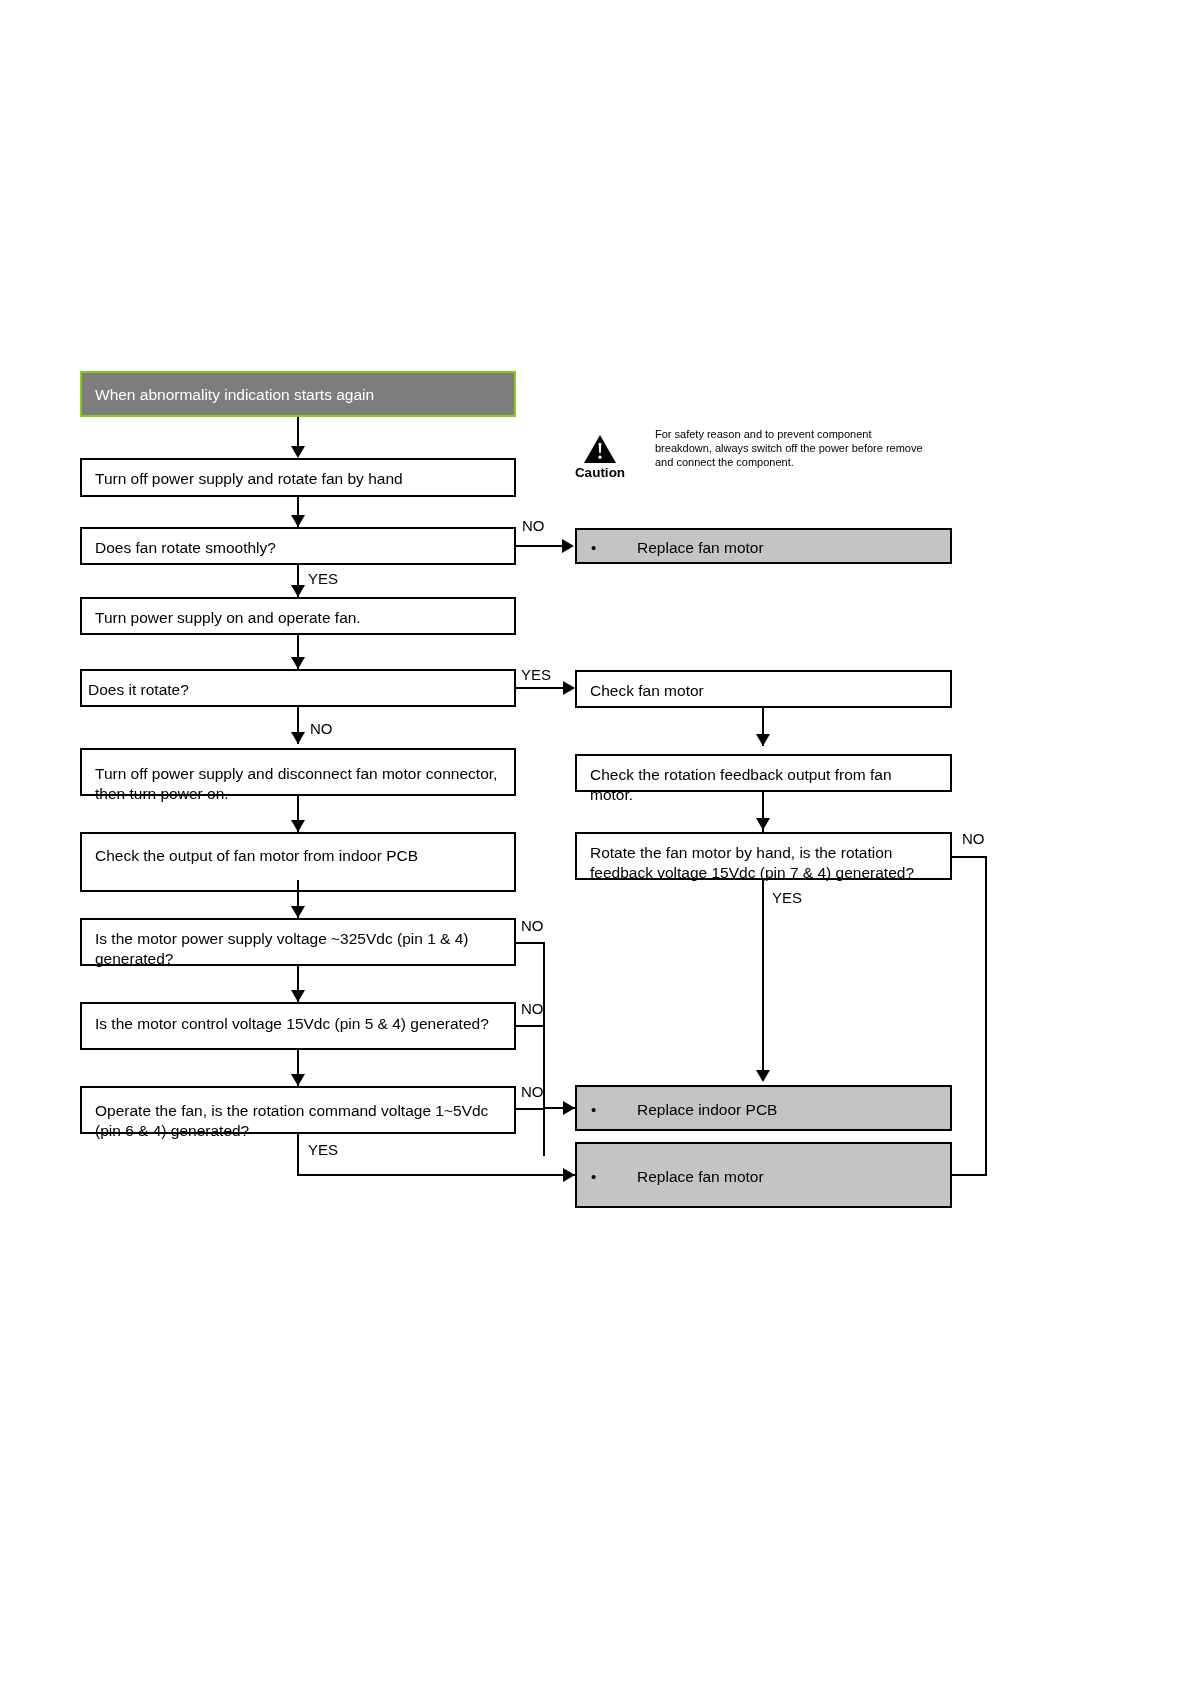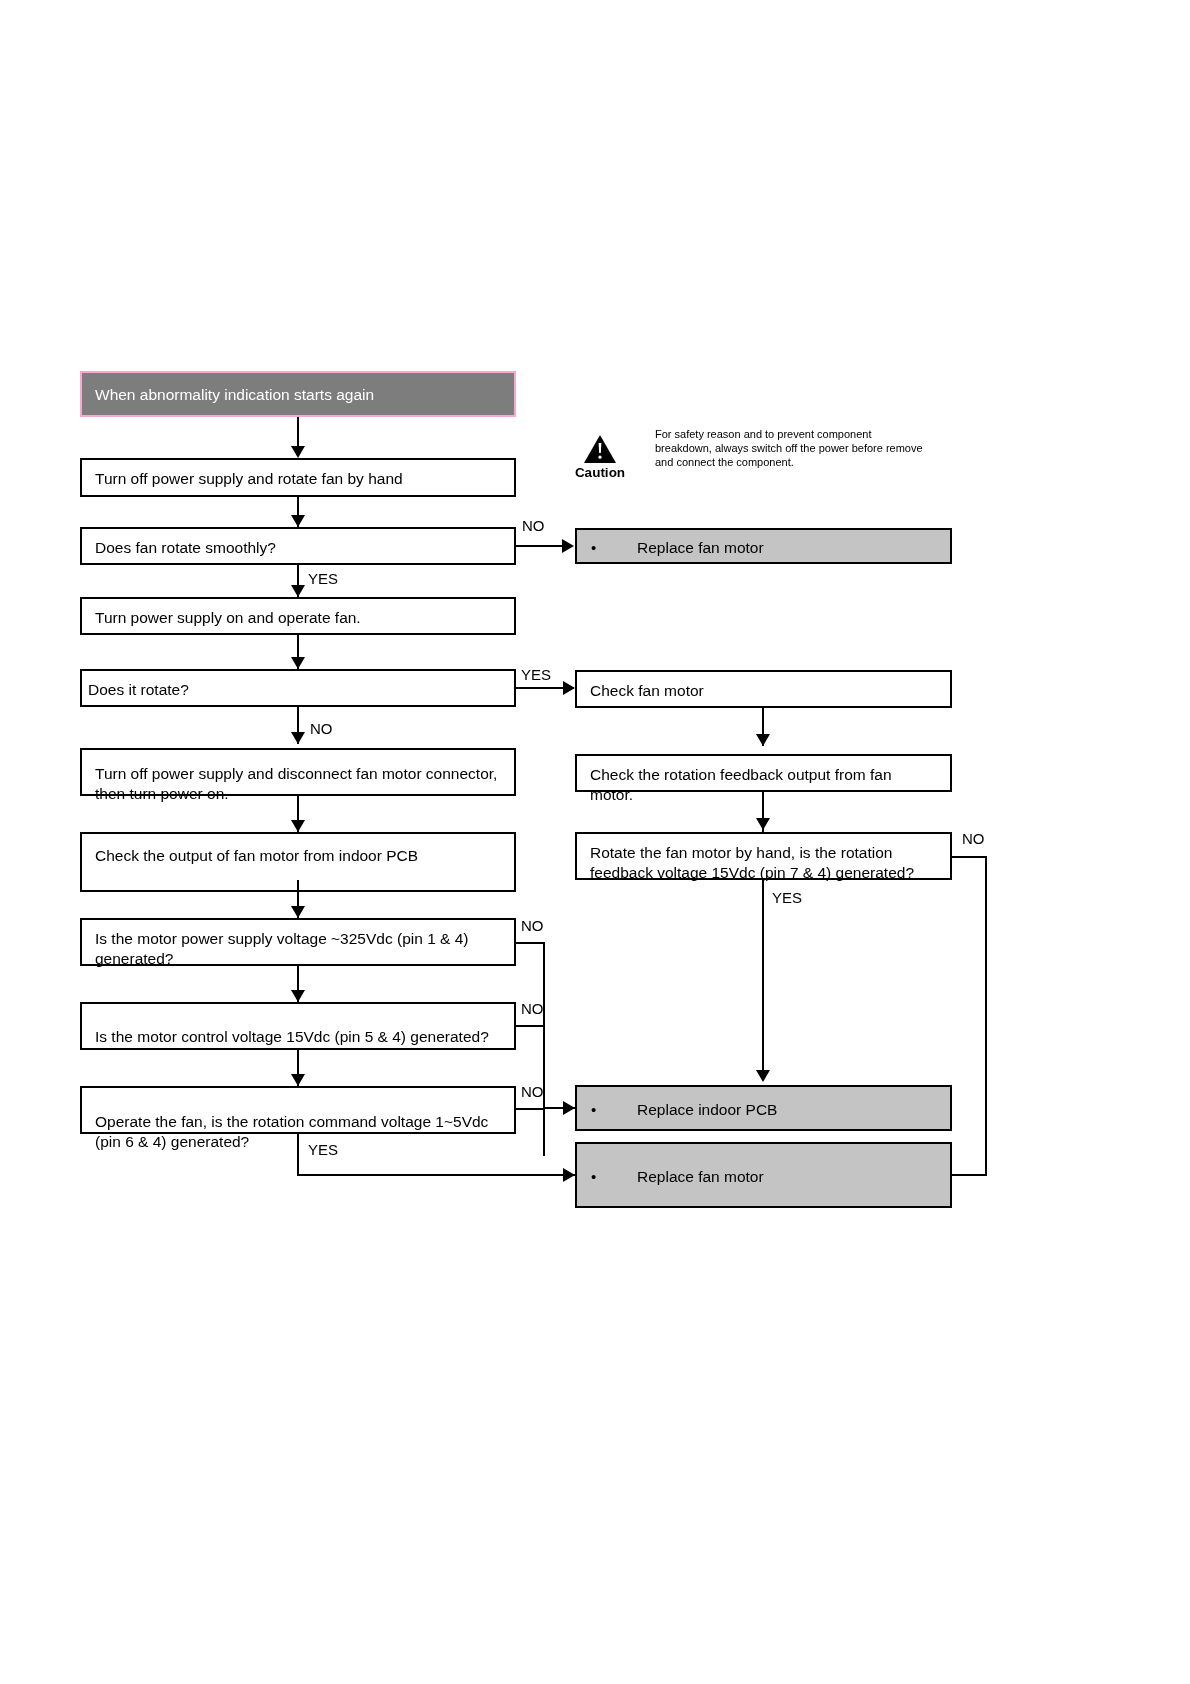--- a/index.html
+++ b/index.html
@@ -30,21 +30,21 @@
     color: #000000;
     padding: 9px 12px 9px 13px;
     display: block;
   }
   .node.gray {
     background: #c4c4c4;
     border: 2px solid #000000;
   }
   .node.header {
     background: #7d7d7d;
-    border: 2px solid #f9a8d4;
+    border: 2px solid #84cc16;
     color: #ffffff;
   }
   .node.gray .bullet-row {
     display: flex;
     align-items: baseline;
   }
   .bullet-dot {
     width: 46px;
     flex: 0 0 46px;
     font-size: 15px;
@@ -213,30 +213,30 @@
   <div class="node" style="left:80px; top:918px; width:436px; height:48px; padding-top:9px;">
     <span>Is the motor power supply voltage ~325Vdc (pin 1 &amp; 4) generated?</span>
   </div>
 
   <div class="hline" style="left:516px; top:942px; width:29px; height:2px;"></div>
   <div class="vline" style="left:543px; top:942px; width:2px; height:214px;"></div>
   <div class="edge-label" style="left:521px; top:918px;">NO</div>
   <div class="vline" style="left:297px; top:966px; width:2px; height:36px;"></div>
   <div class="arrow-down" style="left:291px; top:990px;"></div>
 
-  <div class="node" style="left:80px; top:1002px; width:436px; height:48px; padding-top:23px;">
+  <div class="node" style="left:80px; top:1002px; width:436px; height:48px; padding-top:10px;">
     <span>Is the motor control voltage 15Vdc (pin 5 &amp; 4) generated?</span>
   </div>
 
   <div class="hline" style="left:516px; top:1025px; width:29px; height:2px;"></div>
   <div class="edge-label" style="left:521px; top:1001px;">NO</div>
   <div class="vline" style="left:297px; top:1050px; width:2px; height:36px;"></div>
   <div class="arrow-down" style="left:291px; top:1074px;"></div>
 
-  <div class="node" style="left:80px; top:1086px; width:436px; height:48px; padding-top:24px;">
+  <div class="node" style="left:80px; top:1086px; width:436px; height:48px; padding-top:13px;">
     <span>Operate the fan, is the rotation command voltage 1~5Vdc (pin 6 &amp; 4) generated?</span>
   </div>
 
   <div class="hline" style="left:516px; top:1108px; width:29px; height:2px;"></div>
   <div class="edge-label" style="left:521px; top:1084px;">NO</div>
 
   <div class="hline" style="left:543px; top:1107px; width:32px; height:2px;"></div>
   <div class="arrow-right" style="left:563px; top:1101px;"></div>
 
   <div class="vline" style="left:297px; top:1134px; width:2px; height:41px;"></div>

